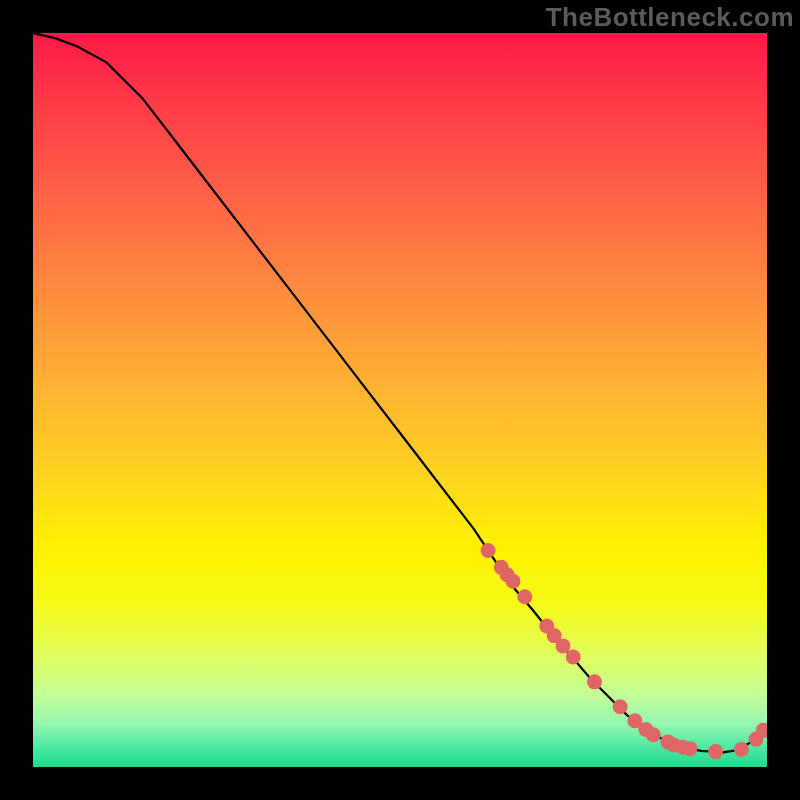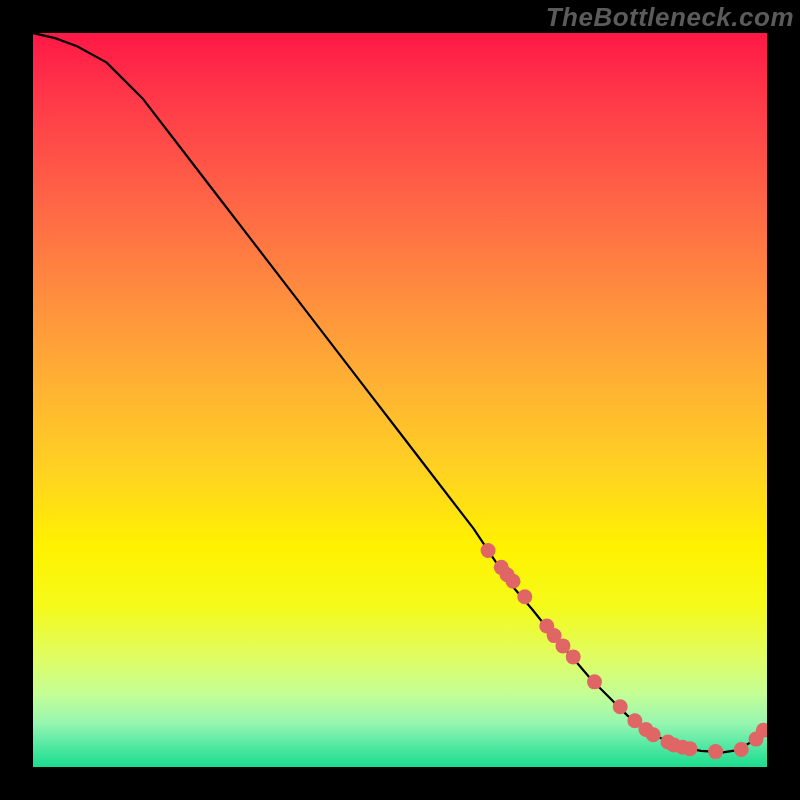--- a/index.html
+++ b/index.html
@@ -9,21 +9,20 @@
     height: 800px;
     background: #000;
     overflow: hidden;
     font-family: Arial, Helvetica, sans-serif;
   }
   .frame {
     position: relative;
     width: 800px;
     height: 800px;
     background: #000;
-    font-style: italic;
   }
   .watermark {
     position: absolute;
     top: 2px;
     right: 6px;
     color: #5b5b5b;
     font-size: 26px;
     font-weight: 600;
     letter-spacing: 0.5px;
     z-index: 5;

